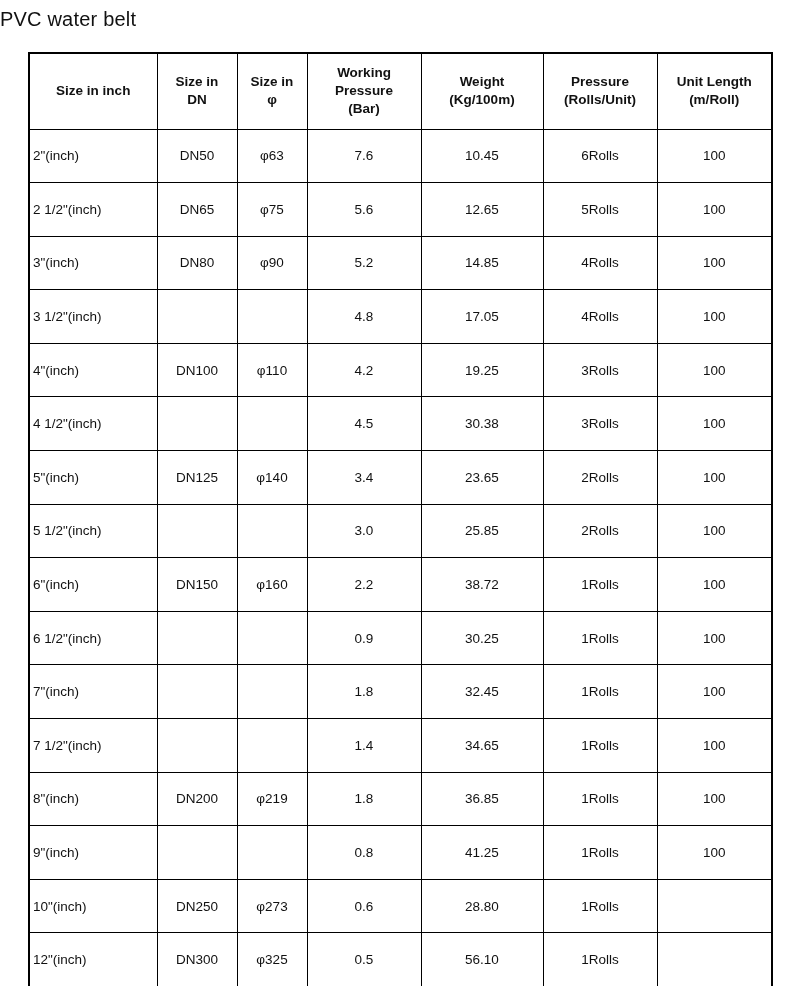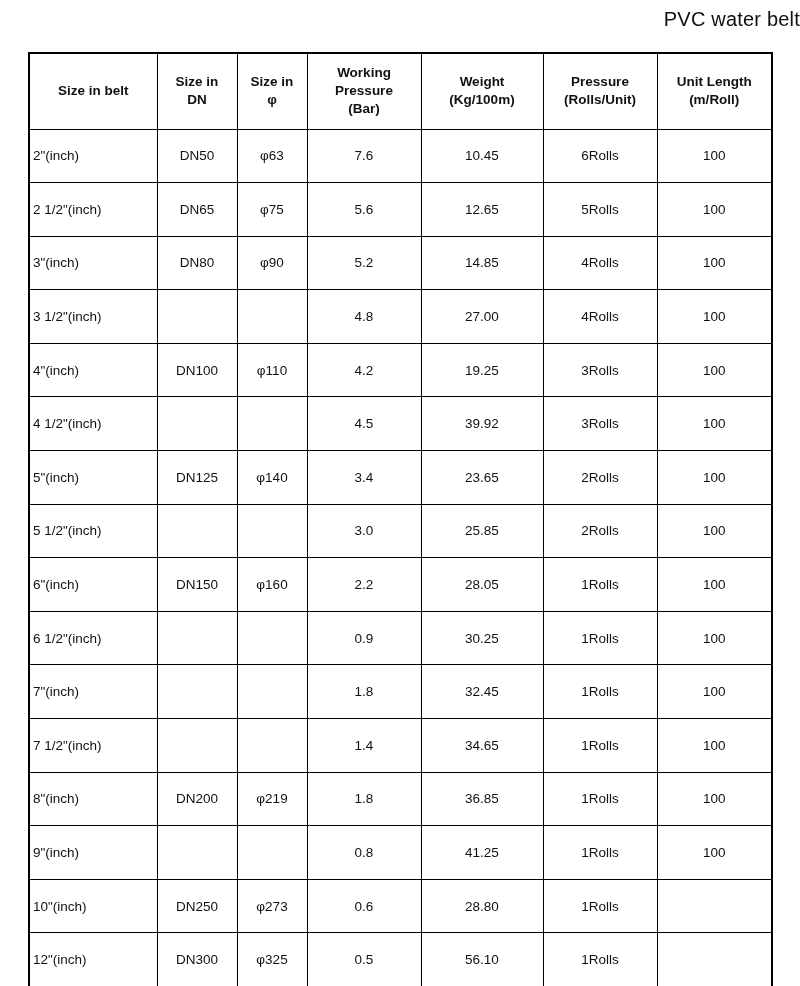--- a/index.html
+++ b/index.html
@@ -14,21 +14,21 @@
     color: #000000;
     overflow: hidden;
   }
   #page {
     position: relative;
     width: 800px;
     height: 986px;
     box-sizing: border-box;
   }
   #doc-title {
-    text-align: right;
+    text-align: left;
     font-size: 20px;
     font-weight: 400;
     line-height: 1;
     padding-top: 9px;
     letter-spacing: 0.2px;
     color: #111;
   }
   #table-wrap {
     position: absolute;
     left: 28px;
@@ -90,21 +90,21 @@
           <col class="c1">
           <col class="c2">
           <col class="c3">
           <col class="c4">
           <col class="c5">
           <col class="c6">
       </colgroup>
       <thead>
         <tr>
             <th>
-              <span class="hdr-line">Size in belt</span>
+              <span class="hdr-line">Size in inch</span>
             </th>
             <th>
               <span class="hdr-line">Size in</span>
               <span class="hdr-line">DN</span>
             </th>
             <th>
               <span class="hdr-line">Size in</span>
               <span class="hdr-line">φ</span>
             </th>
             <th>
@@ -152,39 +152,39 @@
             <td>5.2</td>
             <td>14.85</td>
             <td>4Rolls</td>
             <td>100</td>
           </tr>
           <tr>
             <td class="size-cell">3 1/2"(inch)</td>
             <td></td>
             <td></td>
             <td>4.8</td>
-            <td>27.00</td>
+            <td>17.05</td>
             <td>4Rolls</td>
             <td>100</td>
           </tr>
           <tr>
             <td class="size-cell">4"(inch)</td>
             <td>DN100</td>
             <td>φ110</td>
             <td>4.2</td>
             <td>19.25</td>
             <td>3Rolls</td>
             <td>100</td>
           </tr>
           <tr>
             <td class="size-cell">4 1/2"(inch)</td>
             <td></td>
             <td></td>
             <td>4.5</td>
-            <td>39.92</td>
+            <td>30.38</td>
             <td>3Rolls</td>
             <td>100</td>
           </tr>
           <tr>
             <td class="size-cell">5"(inch)</td>
             <td>DN125</td>
             <td>φ140</td>
             <td>3.4</td>
             <td>23.65</td>
             <td>2Rolls</td>
@@ -197,21 +197,21 @@
             <td>3.0</td>
             <td>25.85</td>
             <td>2Rolls</td>
             <td>100</td>
           </tr>
           <tr>
             <td class="size-cell">6"(inch)</td>
             <td>DN150</td>
             <td>φ160</td>
             <td>2.2</td>
-            <td>28.05</td>
+            <td>38.72</td>
             <td>1Rolls</td>
             <td>100</td>
           </tr>
           <tr>
             <td class="size-cell">6 1/2"(inch)</td>
             <td></td>
             <td></td>
             <td>0.9</td>
             <td>30.25</td>
             <td>1Rolls</td>

